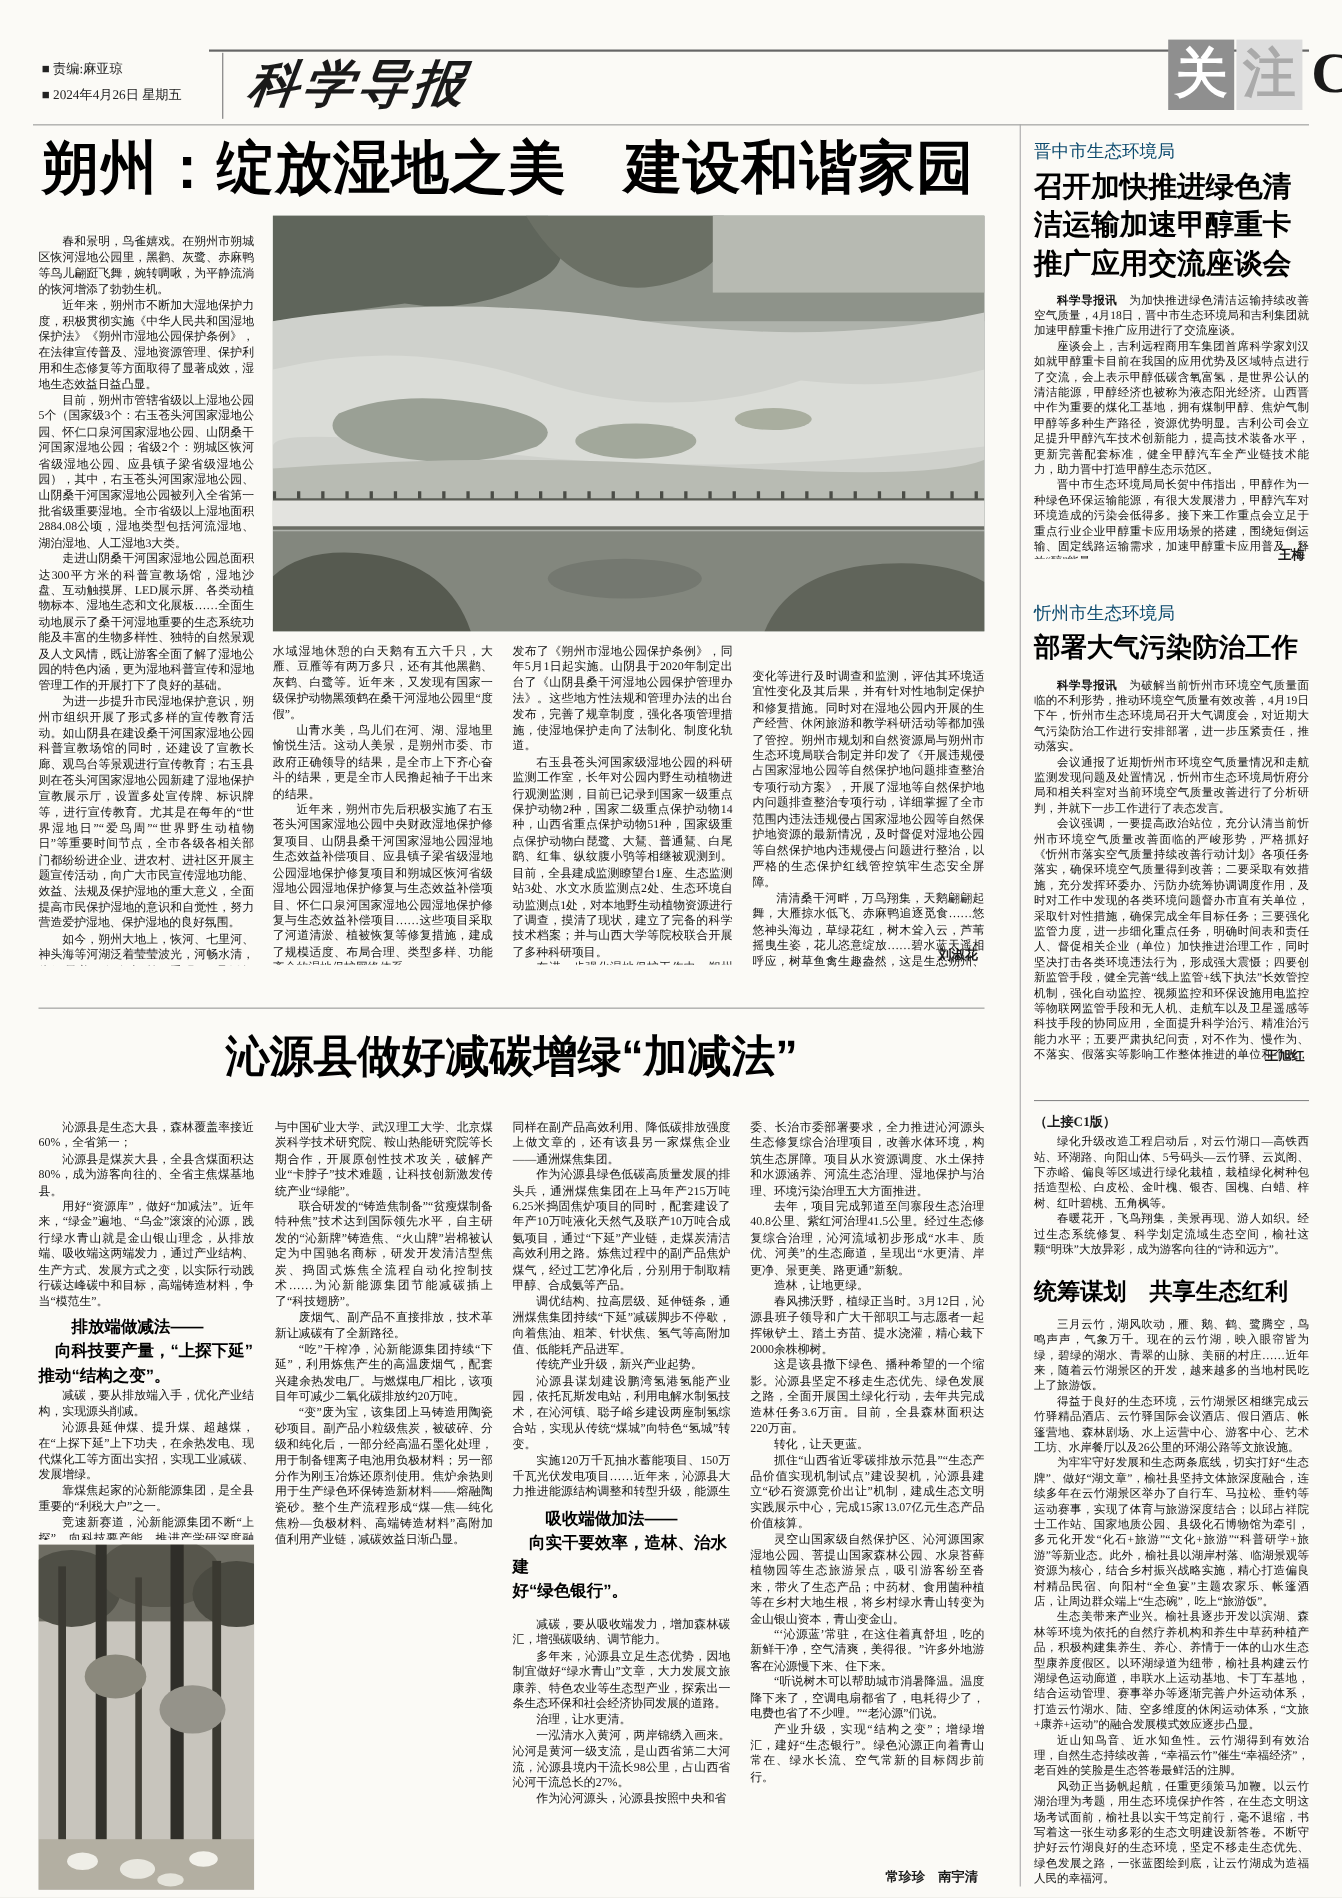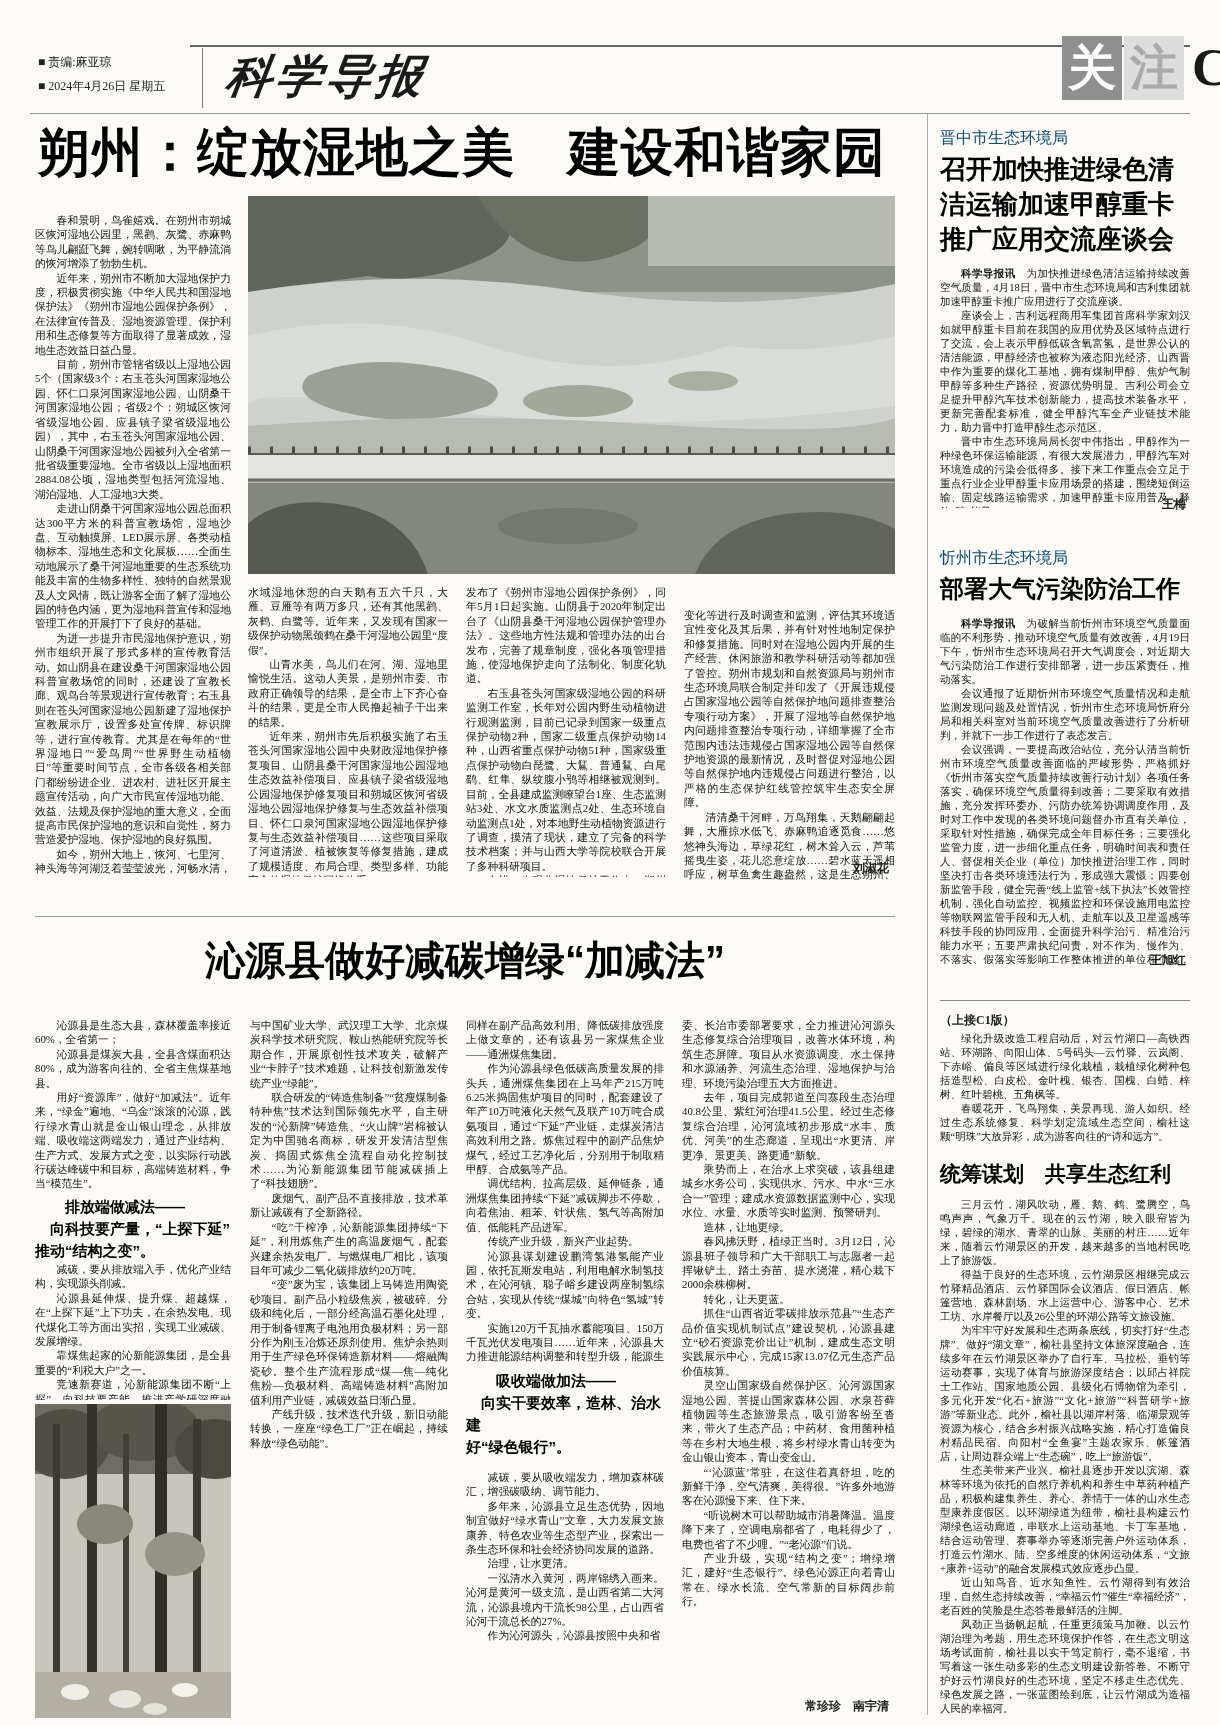--- a/index.html
+++ b/index.html
@@ -184,21 +184,20 @@
       <ellipse cx="120" cy="305" rx="12" ry="6" fill="#e4e3da"></ellipse>
     </svg>
   </div>
 
   <div id="c-col2" class="col">
       <p class="noindent">与中国矿业大学、武汉理工大学、北京煤炭科学技术研究院、鞍山热能研究院等长期合作，开展原创性技术攻关，破解产业“卡脖子”技术难题，让科技创新激发传统产业“绿能”。</p>
       <p>联合研发的“铸造焦制备”“贫瘦煤制备特种焦”技术达到国际领先水平，自主研发的“沁新牌”铸造焦、“火山牌”岩棉被认定为中国驰名商标，研发开发清洁型焦炭、捣固式炼焦全流程自动化控制技术……为沁新能源集团节能减碳插上了“科技翅膀”。</p>
       <p>废烟气、副产品不直接排放，技术革新让减碳有了全新路径。</p>
       <p>“吃”干榨净，沁新能源集团持续“下延”，利用炼焦产生的高温废烟气，配套兴建余热发电厂。与燃煤电厂相比，该项目年可减少二氧化碳排放约20万吨。</p>
       <p>“变”废为宝，该集团上马铸造用陶瓷砂项目。副产品小粒级焦炭，被破碎、分级和纯化后，一部分经高温石墨化处理，用于制备锂离子电池用负极材料；另一部分作为刚玉冶炼还原剂使用。焦炉余热则用于生产绿色环保铸造新材料——熔融陶瓷砂。整个生产流程形成“煤—焦—纯化焦粉—负极材料、高端铸造材料”高附加值利用产业链，减碳效益日渐凸显。</p>
-      <p>产线升级，技术迭代升级，新旧动能转换，一座座“绿色工厂”正在崛起，持续释放“绿色动能”。</p>
     </div>
   <div id="c-col3-top" class="col">
       <p class="noindent">同样在副产品高效利用、降低碳排放强度上做文章的，还有该县另一家煤焦企业——通洲煤焦集团。</p>
       <p>作为沁源县绿色低碳高质量发展的排头兵，通洲煤焦集团在上马年产215万吨6.25米捣固焦炉项目的同时，配套建设了年产10万吨液化天然气及联产10万吨合成氨项目，通过“下延”产业链，走煤炭清洁高效利用之路。炼焦过程中的副产品焦炉煤气，经过工艺净化后，分别用于制取精甲醇、合成氨等产品。</p>
       <p>调优结构、拉高层级、延伸链条，通洲煤焦集团持续“下延”减碳脚步不停歇，向着焦油、粗苯、针状焦、氢气等高附加值、低能耗产品进军。</p>
       <p>传统产业升级，新兴产业起势。</p>
       <p>沁源县谋划建设鹏湾氢港氢能产业园，依托瓦斯发电站，利用电解水制氢技术，在沁河镇、聪子峪乡建设两座制氢综合站，实现从传统“煤城”向特色“氢城”转变。</p>
       <p>实施120万千瓦抽水蓄能项目、150万千瓦光伏发电项目……近年来，沁源县大力推进能源结构调整和转型升级，能源生产结构由煤炭为主向多元化转变，能源消费结构由高碳向低碳转变。</p>
     </div>
   <div id="c-subhead2" class="subhead">
@@ -209,23 +208,23 @@
   <div id="c-col3-bottom" class="col">
       <p>减碳，要从吸收端发力，增加森林碳汇，增强碳吸纳、调节能力。</p>
       <p>多年来，沁源县立足生态优势，因地制宜做好“绿水青山”文章，大力发展文旅康养、特色农业等生态型产业，探索出一条生态环保和社会经济协同发展的道路。</p>
       <p>治理，让水更清。</p>
       <p>一泓清水入黄河，两岸锦绣入画来。沁河是黄河一级支流，是山西省第二大河流，沁源县境内干流长98公里，占山西省沁河干流总长的27%。</p>
       <p>作为沁河源头，沁源县按照中央和省</p>
     </div>
   <div id="c-col4" class="col">
       <p class="noindent">委、长治市委部署要求，全力推进沁河源头生态修复综合治理项目，改善水体环境，构筑生态屏障。项目从水资源调度、水土保持和水源涵养、河流生态治理、湿地保护与治理、环境污染治理五大方面推进。</p>
       <p>去年，项目完成郭道至闫寨段生态治理40.8公里、紫红河治理41.5公里。经过生态修复综合治理，沁河流域初步形成“水丰、质优、河美”的生态廊道，呈现出“水更清、岸更净、景更美、路更通”新貌。</p>
-      <p>乘势而上，在治水上求突破，该县组建城乡水务公司，实现供水、污水、中水“三水合一”管理；建成水资源数据监测中心，实现水位、水量、水质等实时监测、预警研判。</p>
       <p>造林，让地更绿。</p>
       <p>春风拂沃野，植绿正当时。3月12日，沁源县班子领导和广大干部职工与志愿者一起挥锹铲土、踏土夯苗、提水浇灌，精心栽下2000余株柳树。</p>
+      <p>这是该县撒下绿色、播种希望的一个缩影。沁源县坚定不移走生态优先、绿色发展之路，全面开展国土绿化行动，去年共完成造林任务3.6万亩。目前，全县森林面积达220万亩。</p>
       <p>转化，让天更蓝。</p>
       <p>抓住“山西省近零碳排放示范县”“生态产品价值实现机制试点”建设契机，沁源县建立“砂石资源竞价出让”机制，建成生态文明实践展示中心，完成15家13.07亿元生态产品价值核算。</p>
       <p>灵空山国家级自然保护区、沁河源国家湿地公园、菩提山国家森林公园、水泉苔藓植物园等生态旅游景点，吸引游客纷至沓来，带火了生态产品；中药材、食用菌种植等在乡村大地生根，将乡村绿水青山转变为金山银山资本，青山变金山。</p>
       <p>“‘沁源蓝’常驻，在这住着真舒坦，吃的新鲜干净，空气清爽，美得很。”许多外地游客在沁源慢下来、住下来。</p>
       <p>“听说树木可以帮助城市消暑降温。温度降下来了，空调电扇都省了，电耗得少了，电费也省了不少哩。”“老沁源”们说。</p>
       <p>产业升级，实现“结构之变”；增绿增汇，建好“生态银行”。绿色沁源正向着青山常在、绿水长流、空气常新的目标阔步前行。</p>
     </div>
   <div id="c-authors" class="author">常珍珍　南宇清</div>
 
   <div id="sb-kicker1" class="sb-kicker">晋中市生态环境局</div>

